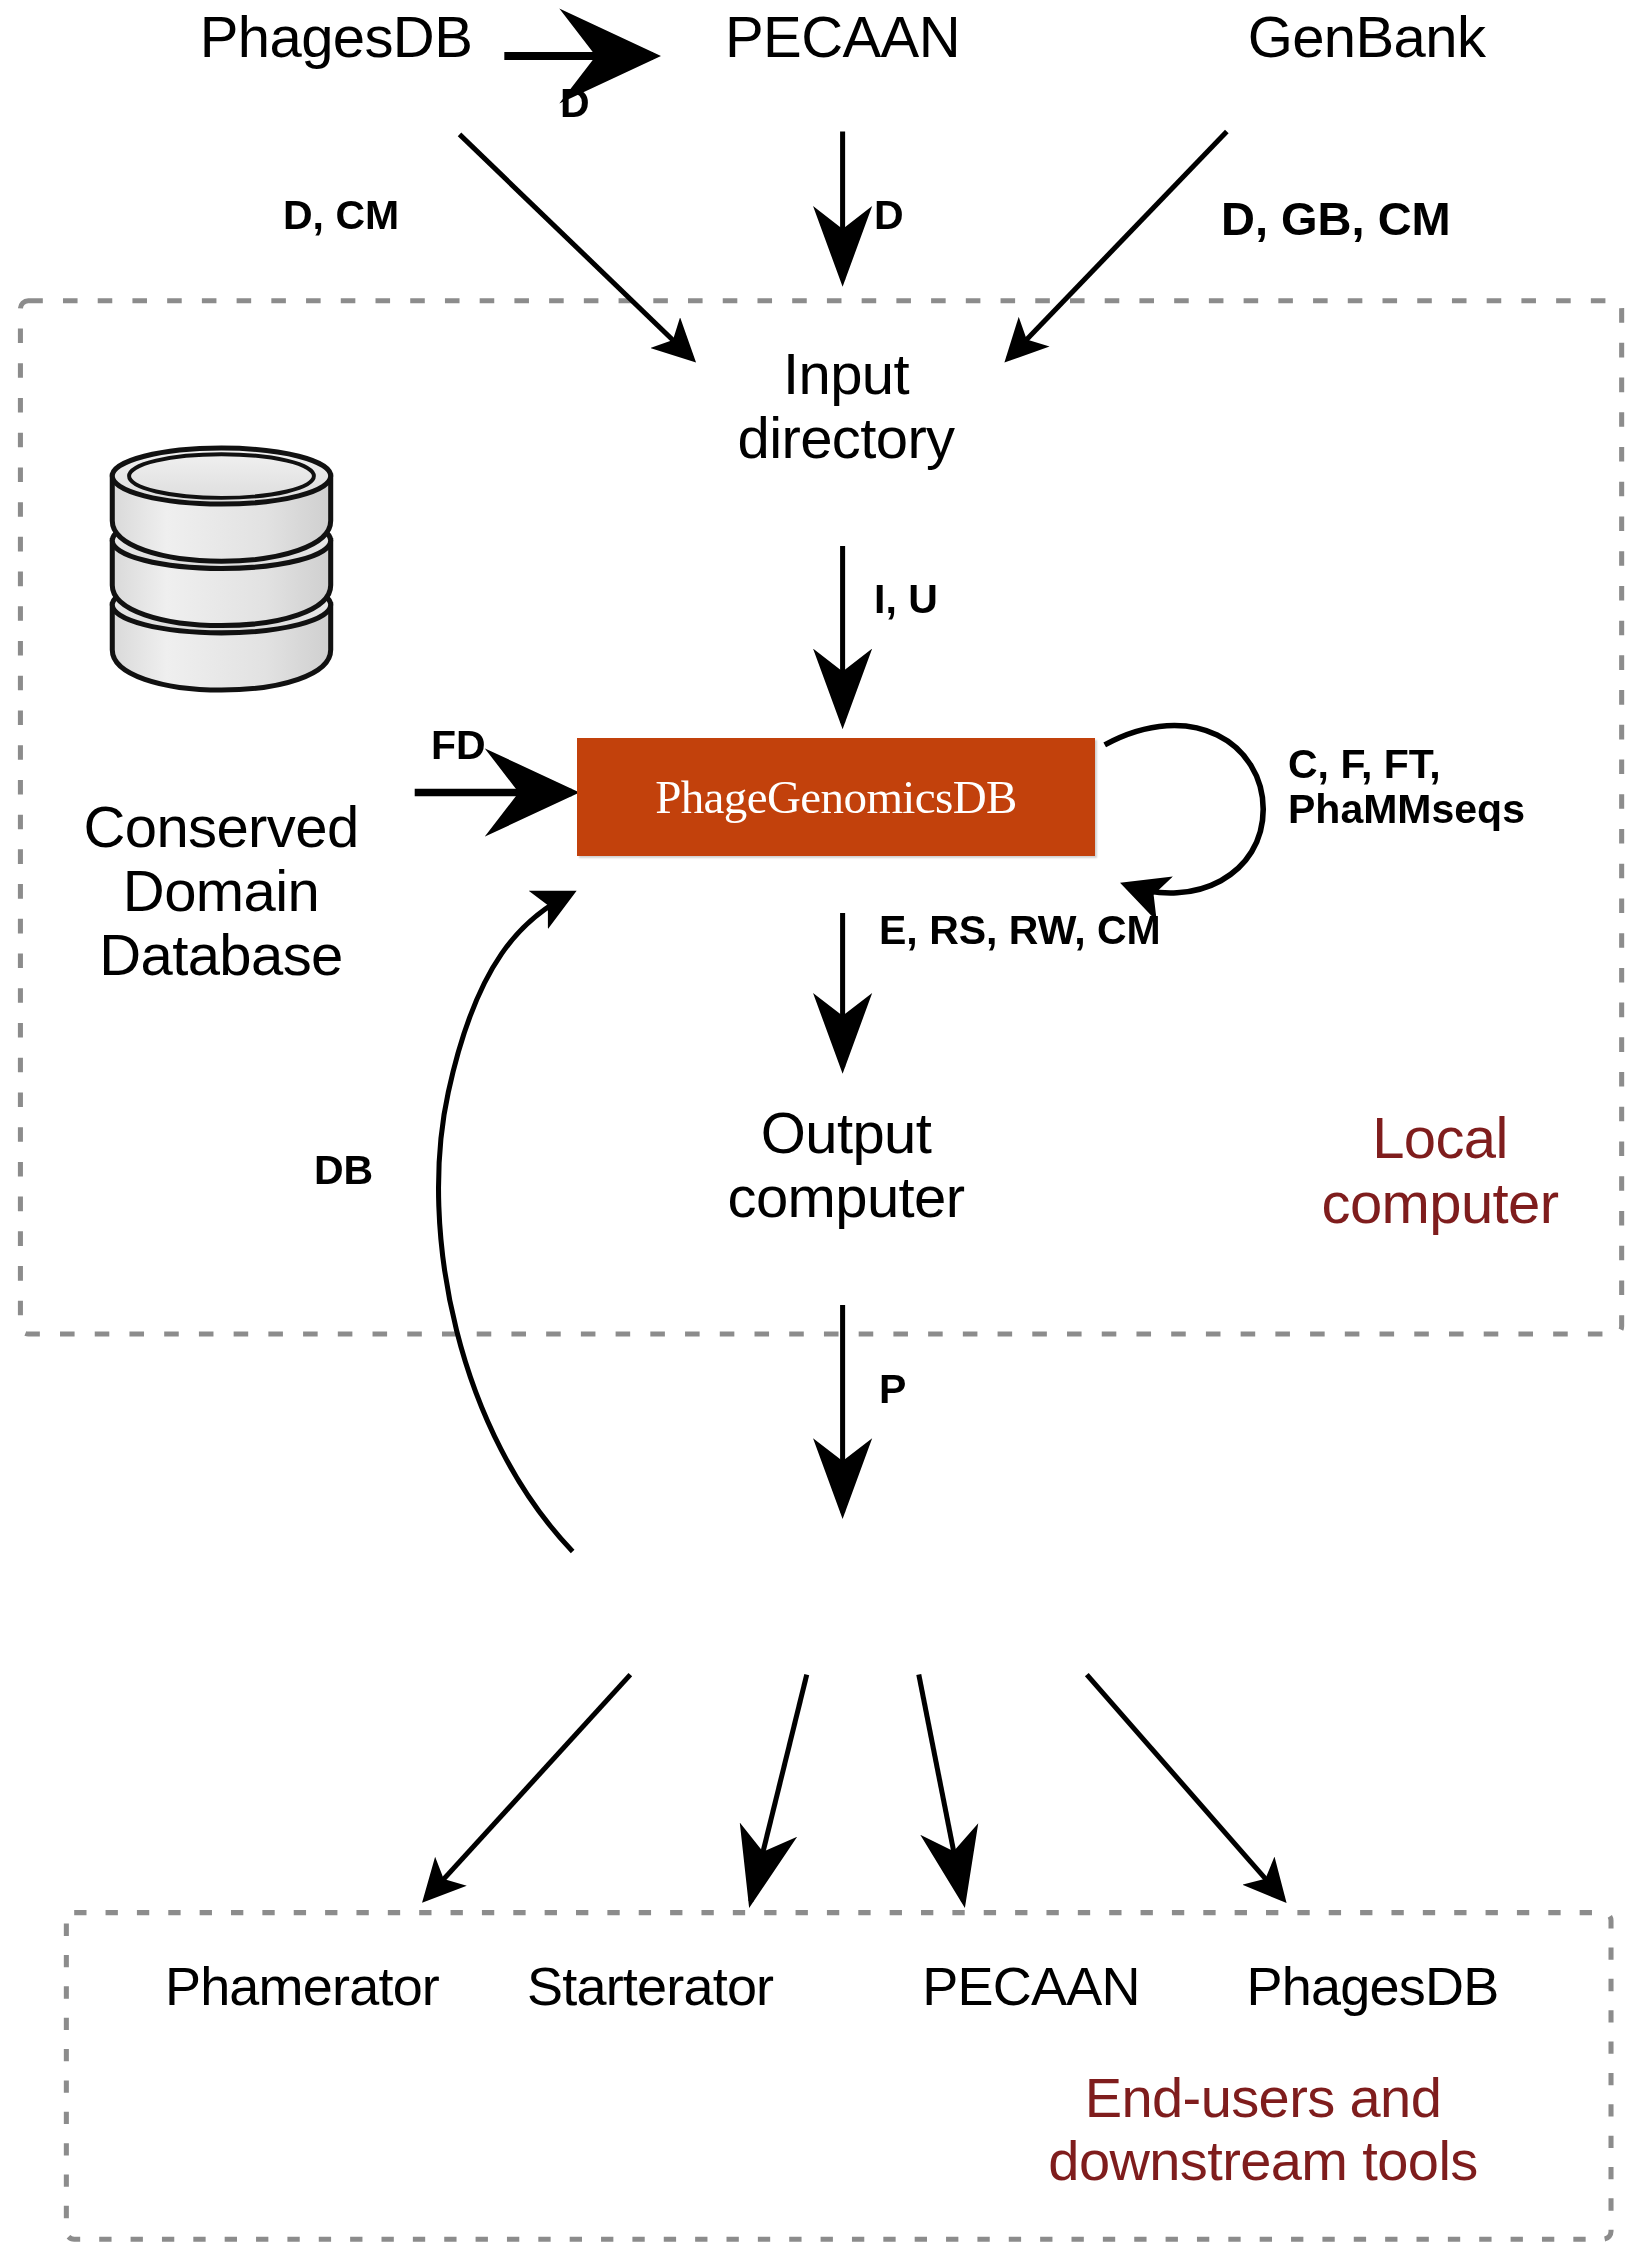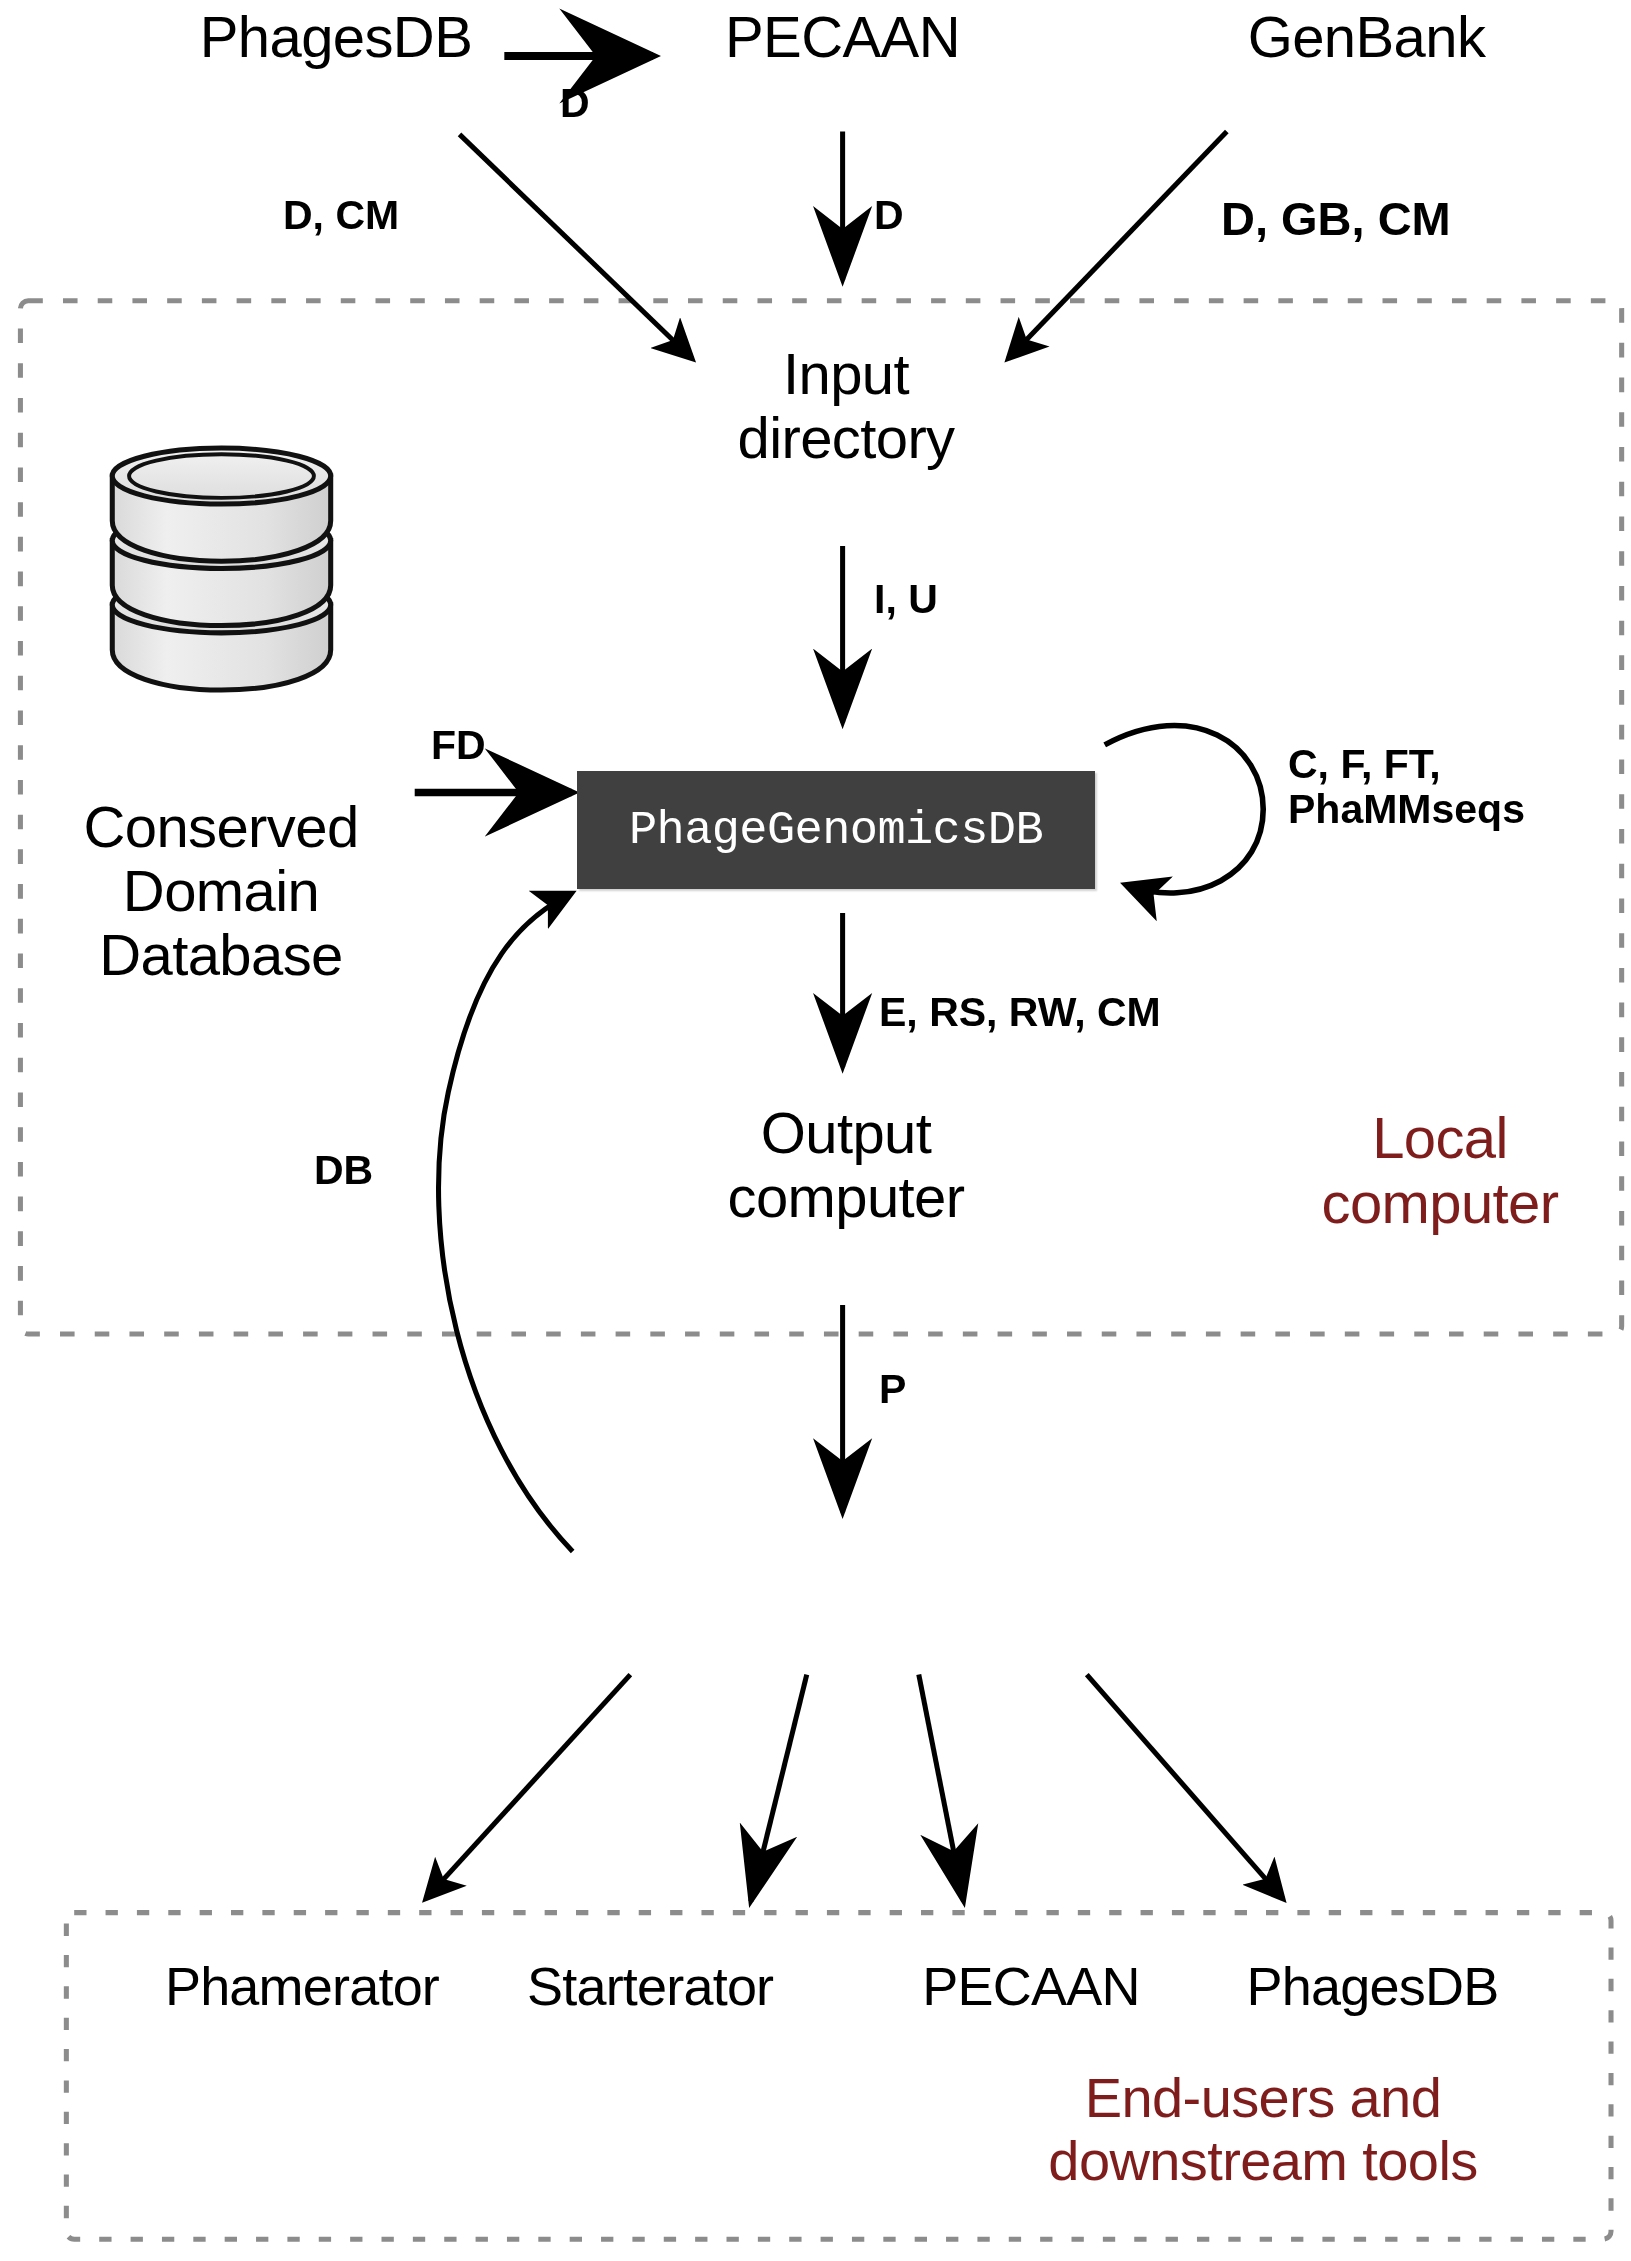--- a/index.html
+++ b/index.html
@@ -42,30 +42,29 @@
     color:#7f1d1d;
     font-family:"Liberation Sans",sans-serif;
     font-weight:400;
     line-height:1.12;
     text-align:center;
     white-space:pre;
     letter-spacing:-0.6px;
   }
   .db-box{
     position:absolute;
-    background:#404040;
+    background:#c2410c;
     border:0;
     display:flex;
     align-items:center;
     justify-content:center;
     color:#ffffff;
-    font-family:Liberation Mono, monospace;
+    font-family:Liberation Serif, serif;
     letter-spacing:-0.6px;
     box-shadow: 1.7px 1.7px 1.7px rgba(0,0,0,0.18);
-    margin-top: 33px;
   }
   .tool-label{
     position:absolute;
     color:#000000;
     font-family:"Liberation Sans",sans-serif;
     white-space:pre;
     letter-spacing:-0.8px;
   }
 </style>
 </head>
@@ -169,21 +168,21 @@
 Domain
 Database</div>
 
   <div class="edge-label" style="left:431px; top:723px; font-size:41px;">FD</div>
 
   <div class="db-box" style="left:577px; top:738px; width:518px; height:118px; font-size:47px;">PhageGenomicsDB</div>
 
   <div class="edge-label" style="left:1288px; top:742px; font-size:41px; text-align:left;">C, F, FT,
 PhaMMseqs</div>
 
-  <div class="edge-label" style="left:879px; top:990px; font-size:41px;">E, RS, RW, CM</div>
+  <div class="edge-label" style="left:879px; top:908px; font-size:41px;">E, RS, RW, CM</div>
 
   <div class="node-label" style="left:667px; top:1101px; width:358px; font-size:58px;">Output
 computer</div>
 
   <div class="edge-label" style="left:314px; top:1148px; font-size:41px;">DB</div>
 
   <div class="zone-label" style="left:1283px; top:1106px; width:314px; font-size:58px;">Local
 computer</div>
 
   <div class="edge-label" style="left:879px; top:1367px; font-size:41px;">P</div>

